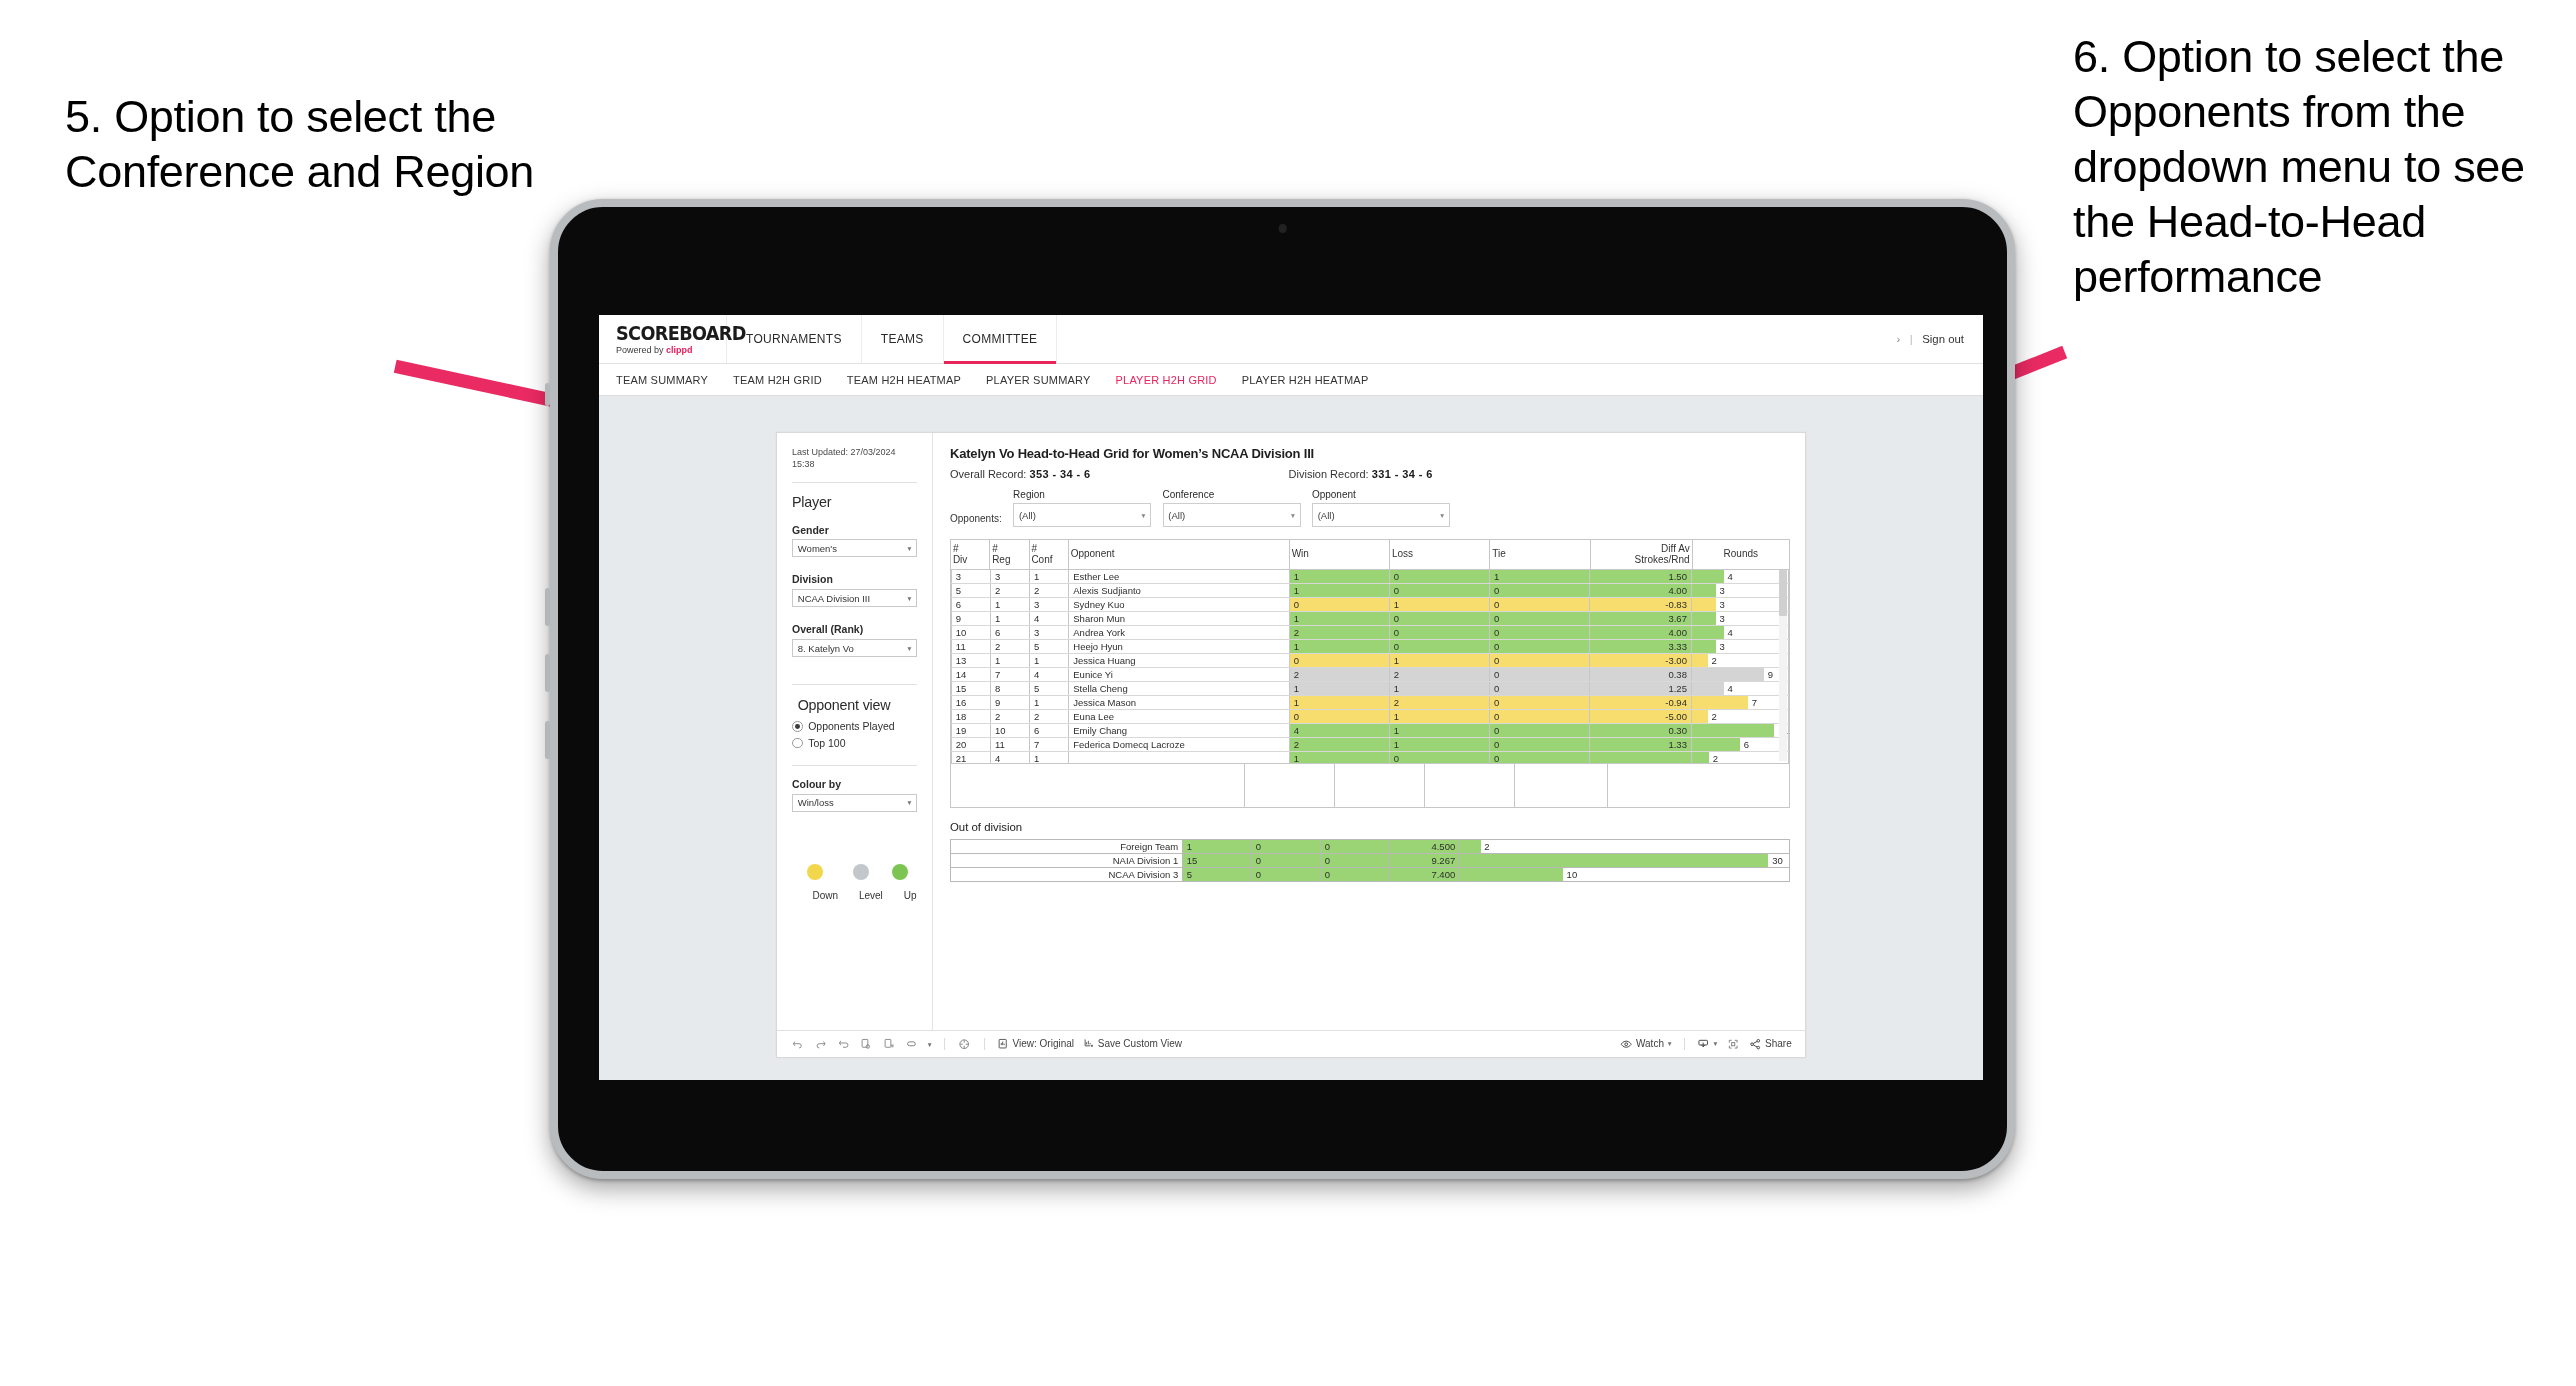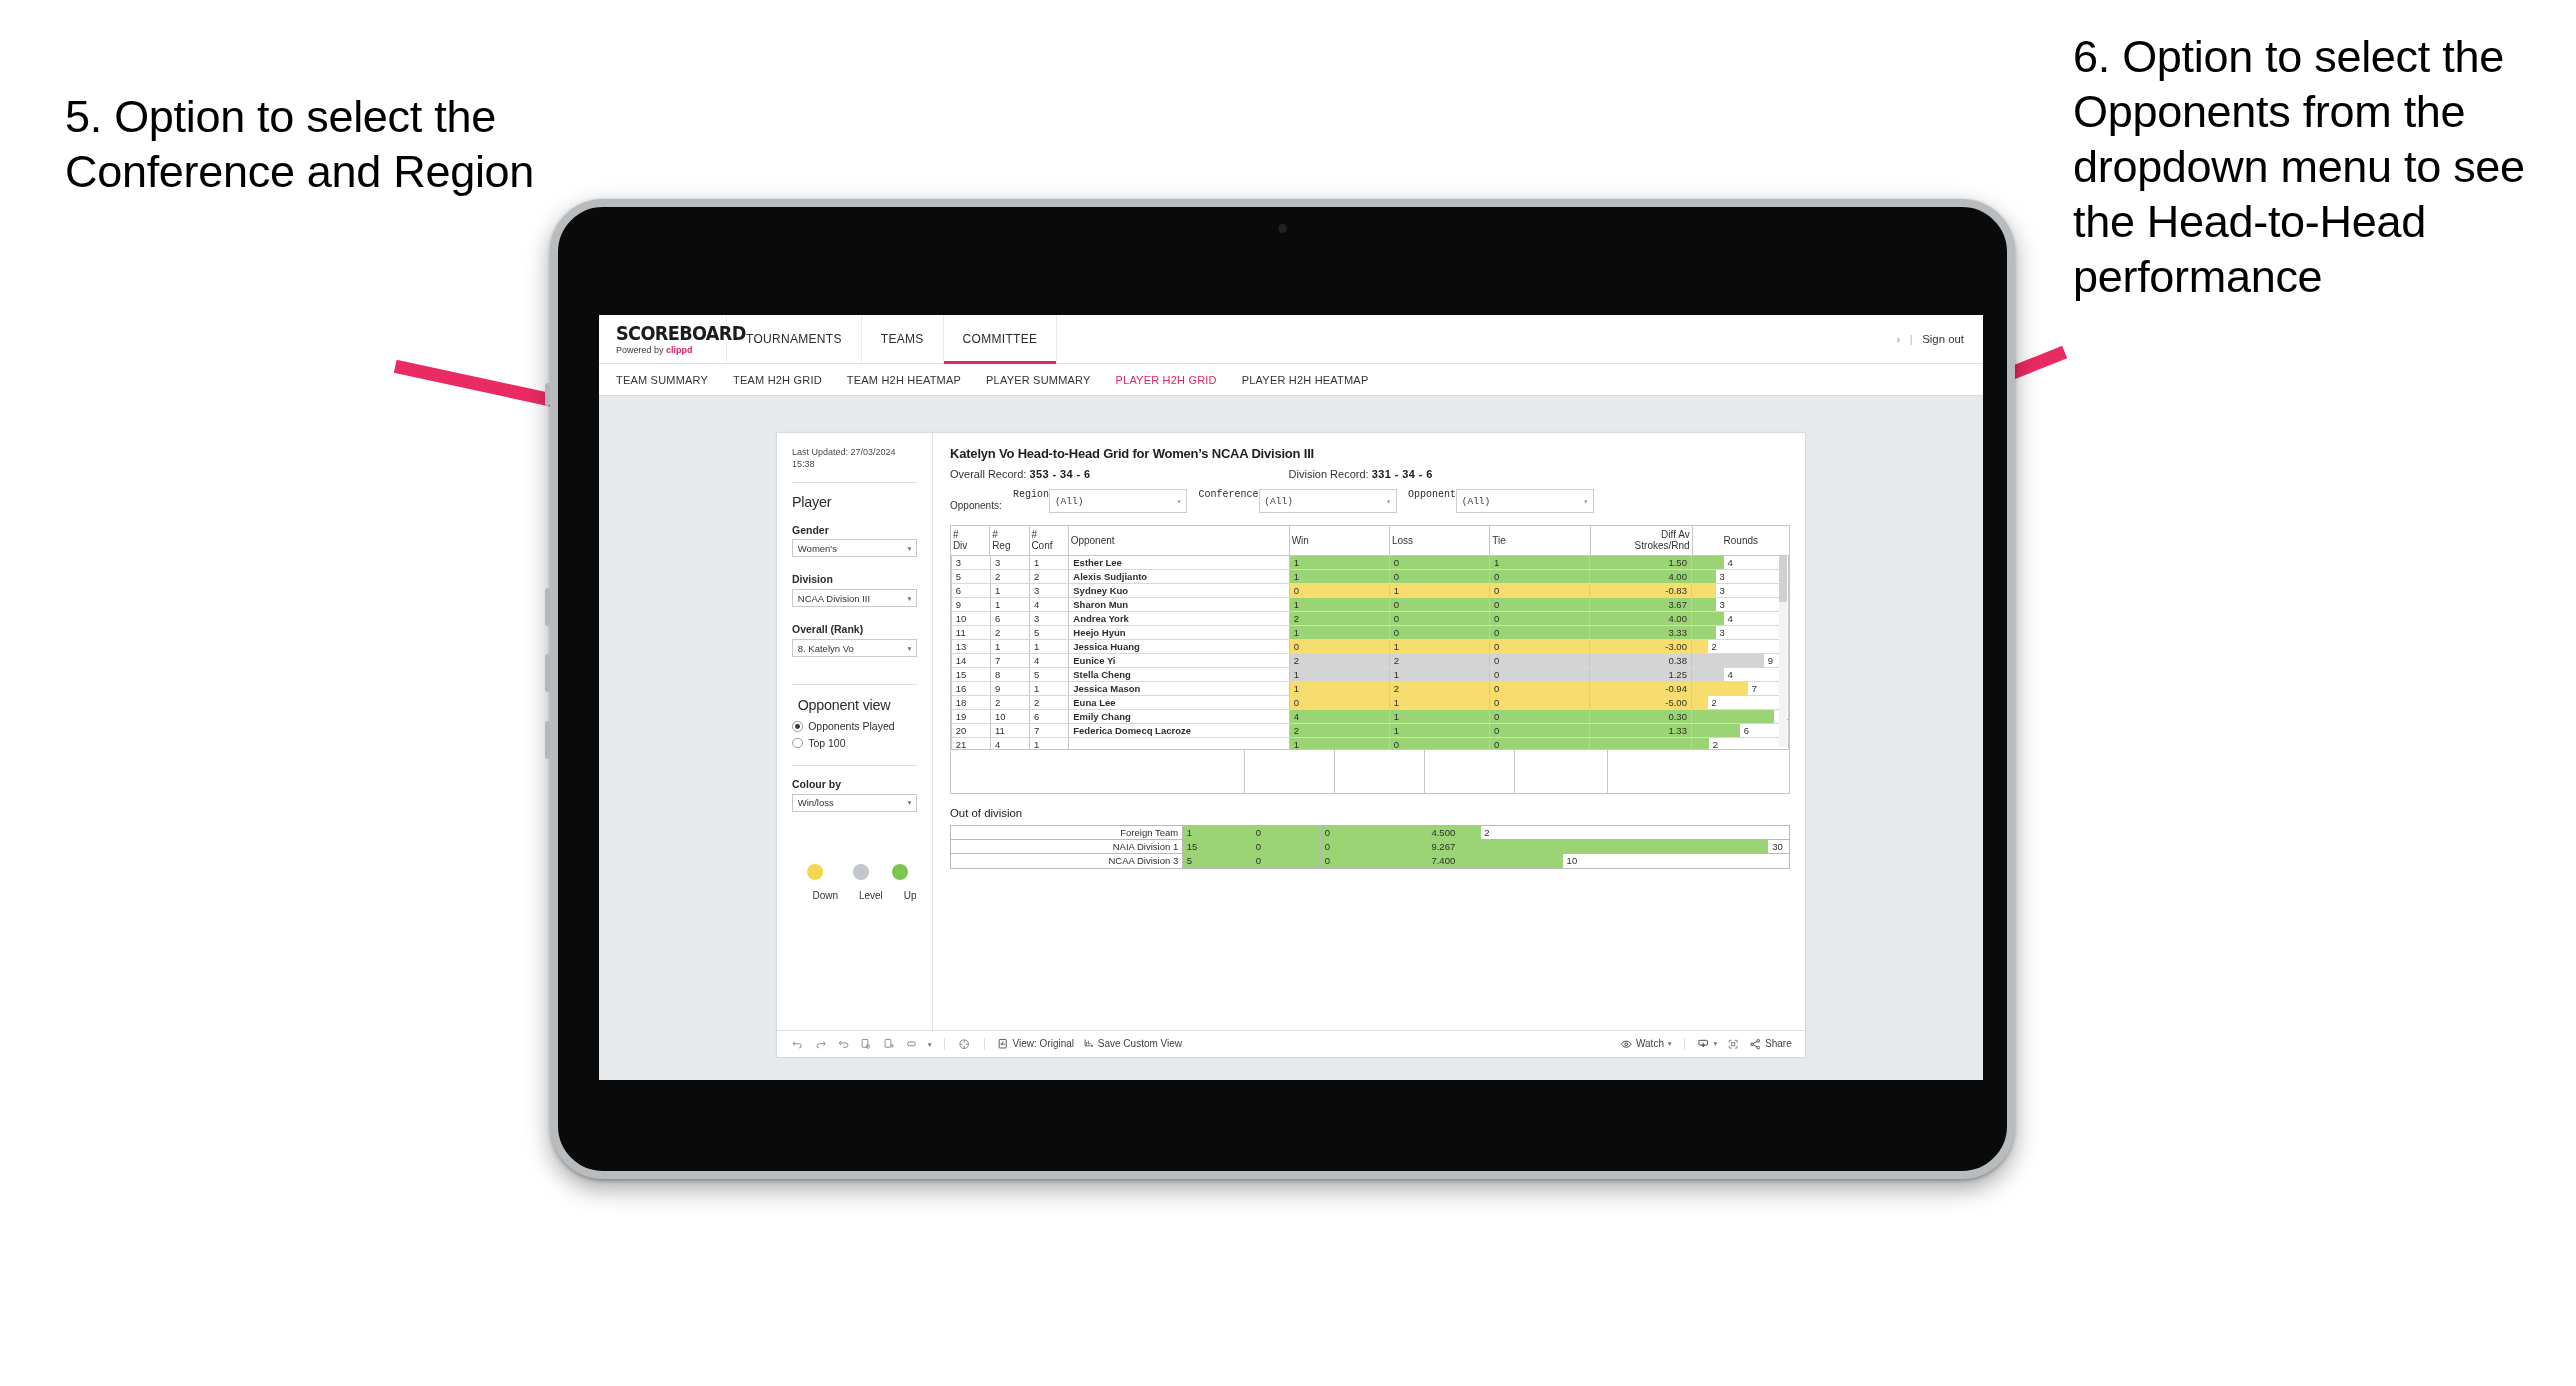--- a/index.html
+++ b/index.html
@@ -150,21 +150,21 @@
   
   #main { flex: 1; padding: 13.3px 15px 0 17px; display: flex; flex-direction: column; min-width: 0; }
   .viz-title { font-size: 13px; font-weight: 700; color: #1f1f1f; letter-spacing: -0.2px; }
   .records { display: flex; margin-top: 6.7px; font-size: 11px; color: #333; }
   .records .rec { white-space: nowrap; }
   .records .rec b { font-weight: 700; color: #1a1a1a; letter-spacing: 0.4px; }
   .rec-2 { margin-left: 198px; }
 
   .filters { display: flex; align-items: flex-end; margin-top: 9.5px; gap: 11.4px; }
   .filters-label { font-size: 10px; color: #333; padding-bottom: 2.9px; white-space: nowrap; }
-  .filter-group { display: flex; flex-direction: row; font-family: Liberation Mono, monospace; }
+  .filter-group { display: flex; flex-direction: column; }
   .filter-name { font-size: 10px; color: #2b2b2b; margin-bottom: 2.9px; }
   .filter-select {
     width: 138px; height: 24px; border: 1px solid #cdcdcd; background: #fff;
     display: flex; align-items: center; padding: 0 4.8px;
     font-size: 9.5px; color: #3a3a3a; cursor: pointer;
   }
   .filter-select .caret { margin-left: auto; font-size: 7.6px; color: #888; }
 
   
   .table-wrap { margin-top: 11.4px; position: relative; }
@@ -173,21 +173,21 @@
     height: 194px; overflow: hidden; position: relative; background: #fff;
   }
   table.grid { border-collapse: collapse; width: 100%; table-layout: fixed; font-size: 9.5px; color: #2e2e2e; }
   table.grid th {
     border: 1px solid #c7c7c7; background: #fff; font-weight: 400;
     font-size: 10px; color: #333; padding: 2.9px 1.9px; line-height: 1.15; vertical-align: middle;
   }
   table.grid td { border-left: 1px solid #c7c7c7; border-bottom: 1px solid #d8d8d8; padding: 1px 3.8px; height: 12.4px; }
   table.grid td:last-child { border-right: 1px solid #c7c7c7; }
   .c-div, .c-reg, .c-conf { width: 27px; text-align: left; padding-left: 4.8px; }
-  .c-opp { width: 152px; text-align: left; font-weight: bold; }
+  .c-opp { width: 152px; text-align: left; }
   .c-num { width: 69px; text-align: left; }
   .c-diff { width: 70px; text-align: right; }
   .c-rounds { width: 67px; padding: 0 !important; position: relative; }
   .rbar { height: 100%; display: flex; align-items: center; }
   .rfill { height: 100%; }
   .rval { font-size: 9.5px; padding-left: 3.8px; color: #2e2e2e; }
   .v-green { background: #9bd474; }
   .v-yellow { background: #f6dd6d; }
   .v-grey { background: #d4d4d4; }
 

